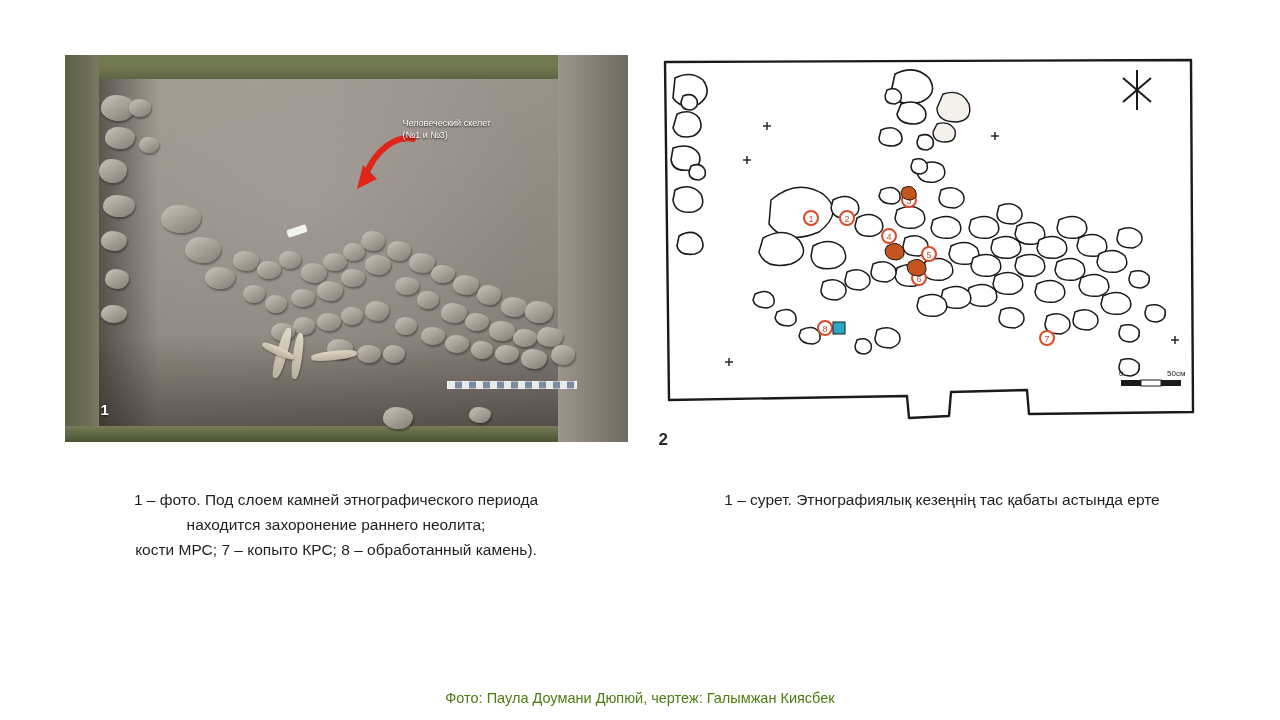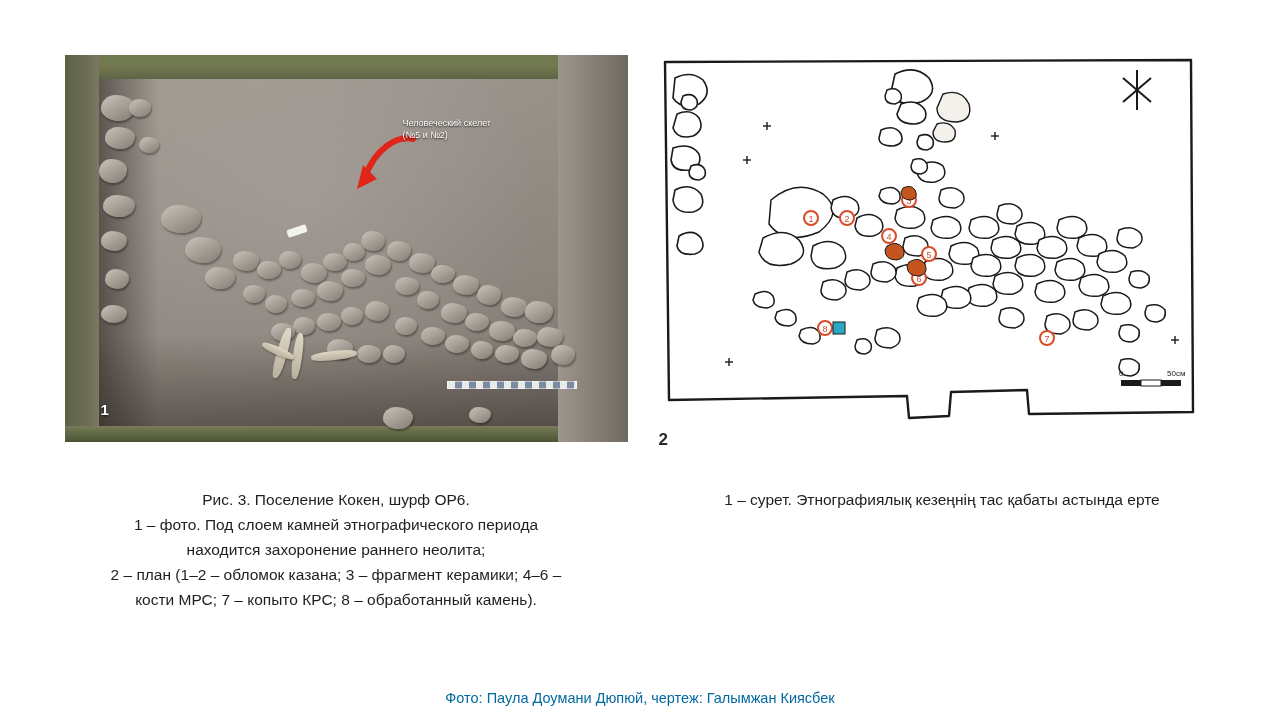--- a/index.html
+++ b/index.html
@@ -168,21 +168,21 @@
   .caption.left { margin-left: 56px; }
   .caption.right { margin-right: 58px; }
   .caption p { margin: 0; }
 
   .credit {
     position: absolute;
     top: 690px;
     width: 1280px;
     text-align: center;
     font-size: 14.5px;
-    color: #0369a1;
+    color: #4d7c0f;
   }
 </style>
 </head>
 <body>
 
 <div class="page">
 
   <div class="figures">
 
     <div class="col left">
@@ -260,21 +260,21 @@
 
         <div class="white-marker"></div>
         <div class="scale-bar"></div>
 
         <svg class="red-arrow" viewBox="0 0 64 62">
           <path d="M60 6 C44 2, 22 16, 12 44" stroke="#e0261b" stroke-width="6" fill="none" stroke-linecap="round"></path>
           <path d="M4 56 L10 32 L24 46 Z" fill="#e0261b"></path>
         </svg>
 
         <div class="annotation">Человеческий скелет
-(№5 и №2)</div>
+(№1 и №3)</div>
         <div class="photo-label">1</div>
       </div>
     </div>
 
     <div class="col right">
       <div class="plan">
         <svg width="563" height="420" viewBox="0 0 563 420">
           <g stroke="#1a1a1a" fill="none" stroke-width="2.4" stroke-linejoin="round">
 
             <path d="M14 22 L540 20 L542 372 L378 374 L376 350 L300 352 L298 376 L258 378 L256 356 L18 360 Z"></path>
@@ -406,24 +406,22 @@
             <text x="516" y="336" font-size="8" fill="#1a1a1a" font-family="Liberation Sans, sans-serif">50см</text>
           </g>
         </svg>
         <div class="plan-label">2</div>
       </div>
     </div>
   </div>
 
   <div class="captions">
     <div class="caption left">
-      <p>Рис. 3. Поселение Кокен, шурф ОР6.</p>
       <p>1 – фото. Под слоем камней этнографического периода</p>
       <p>находится захоронение раннего неолита;</p>
-      <p>2 – план (1–2 – обломок казана; 3 – фрагмент керамики; 4–6 –</p>
       <p>кости МРС; 7 – копыто КРС; 8 – обработанный камень).</p>
     </div>
     <div class="caption right">
       <p>1 – сурет. Этнографиялық кезеңнің тас қабаты астында ерте</p>
     </div>
   </div>
 
   <div class="credit">Фото: Паула Доумани Дюпюй, чертеж: Галымжан Киясбек</div>
 
 </div>

